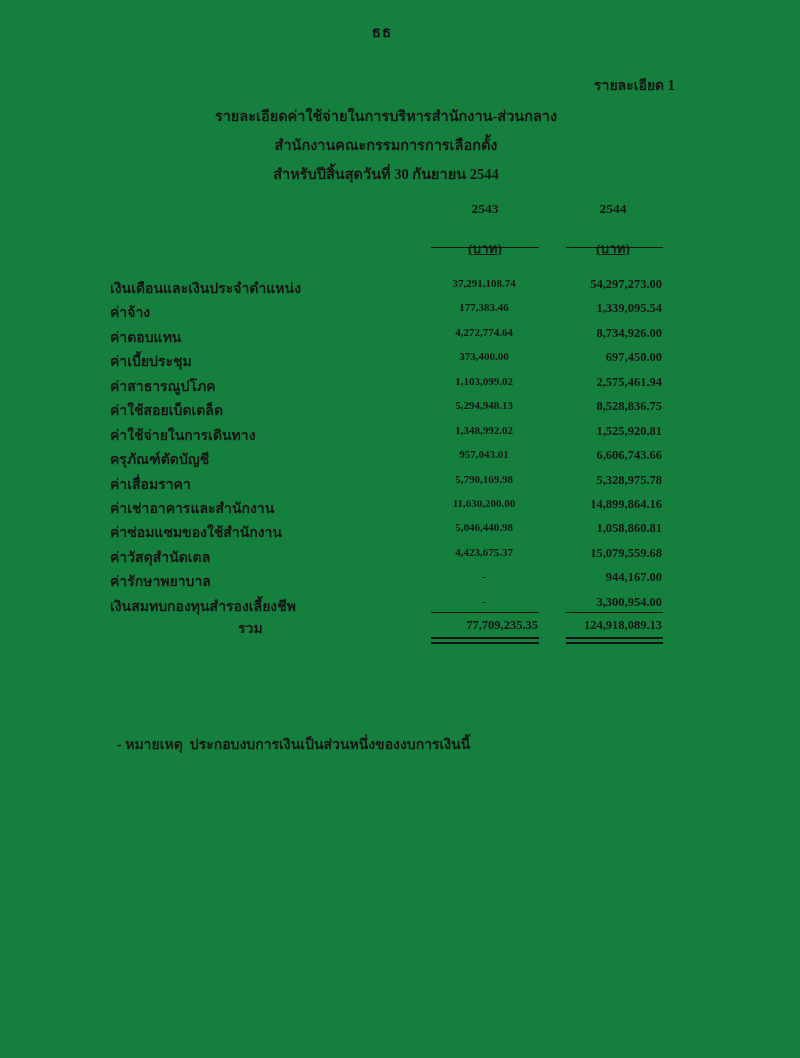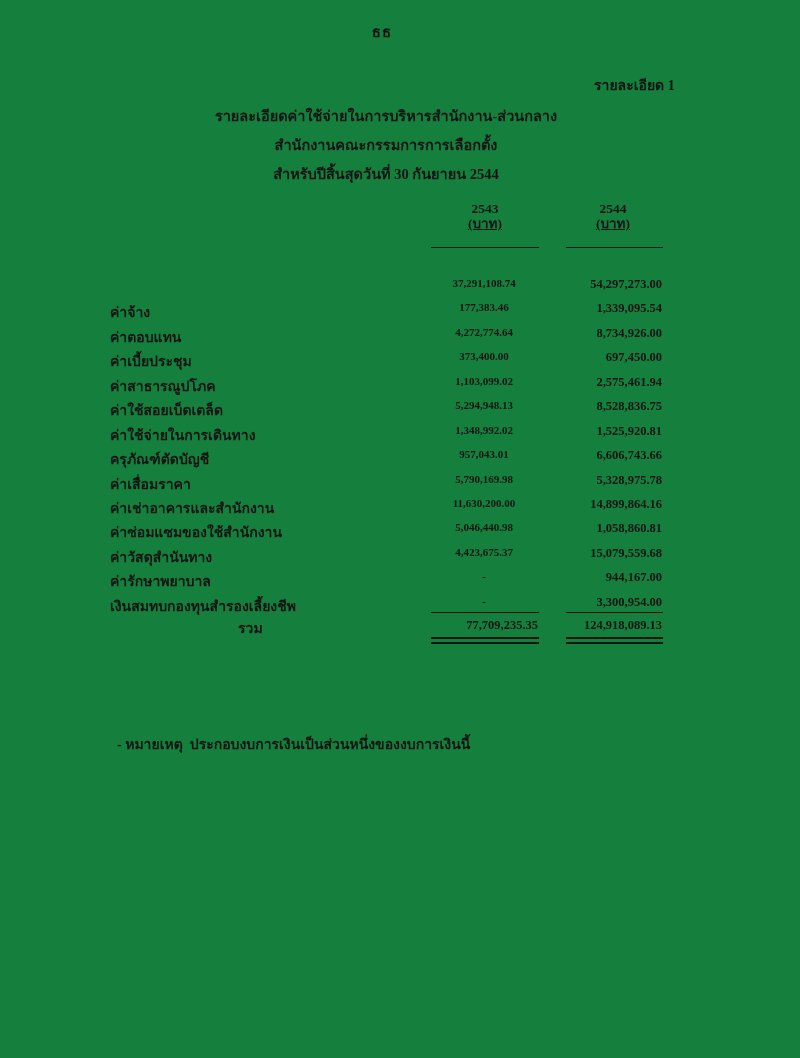--- a/index.html
+++ b/index.html
@@ -23,21 +23,21 @@
   .titles {
     position:absolute; top:102px; left:0; width:772px;
     text-align:center; font-size:14.5px; line-height:29px;
   }
   .col-head-year {
     position:absolute; width:110px; text-align:center;
     font-size:13.5px; top:201px;
   }
   .col-head-unit {
     position:absolute; width:110px; text-align:center;
-    font-size:13.5px; top:212px; text-decoration:underline;
+    font-size:13.5px; top:237px; text-decoration:underline;
   }
   .head-y1, .head-u1 { left:430px; }
   .head-y2, .head-u2 { left:558px; width:110px; }
   .col-rule {
     position:absolute; top:247px; height:0;
     border-top:1.6px solid #141414;
   }
   .rule-c1 { left:431px; width:108px; }
   .rule-c2 { left:566px; width:97px; }
 
@@ -78,20 +78,21 @@
 
   <div class="col-head-year head-y1">2543</div>
   <div class="col-head-year head-y2">2544</div>
   <div class="col-head-unit head-u1">(บาท)</div>
   <div class="col-head-unit head-u2">(บาท)</div>
   <div class="col-rule rule-c1"></div>
   <div class="col-rule rule-c2"></div>
 
   <div class="rows">
     <div class="row">
+      <div class="cell label">เงินเดือนและเงินประจำตำแหน่ง</div>
       <div class="cell v1">37,291,108.74</div>
       <div class="cell v2">54,297,273.00</div>
     </div>
     <div class="row">
       <div class="cell label">ค่าจ้าง</div>
       <div class="cell v1">177,383.46</div>
       <div class="cell v2">1,339,095.54</div>
     </div>
     <div class="row">
       <div class="cell label">ค่าตอบแทน</div>
@@ -132,21 +133,21 @@
       <div class="cell label">ค่าเช่าอาคารและสำนักงาน</div>
       <div class="cell v1">11,630,200.00</div>
       <div class="cell v2">14,899,864.16</div>
     </div>
     <div class="row">
       <div class="cell label">ค่าซ่อมแซมของใช้สำนักงาน</div>
       <div class="cell v1">5,046,440.98</div>
       <div class="cell v2">1,058,860.81</div>
     </div>
     <div class="row">
-      <div class="cell label">ค่าวัสดุสำนันทาง</div>
+      <div class="cell label">ค่าวัสดุสำนัดเตล</div>
       <div class="cell v1">4,423,675.37</div>
       <div class="cell v2">15,079,559.68</div>
     </div>
     <div class="row">
       <div class="cell label">ค่ารักษาพยาบาล</div>
       <div class="cell v1">-</div>
       <div class="cell v2">944,167.00</div>
     </div>
     <div class="row">
       <div class="cell label">เงินสมทบกองทุนสำรองเลี้ยงชีพ</div>

